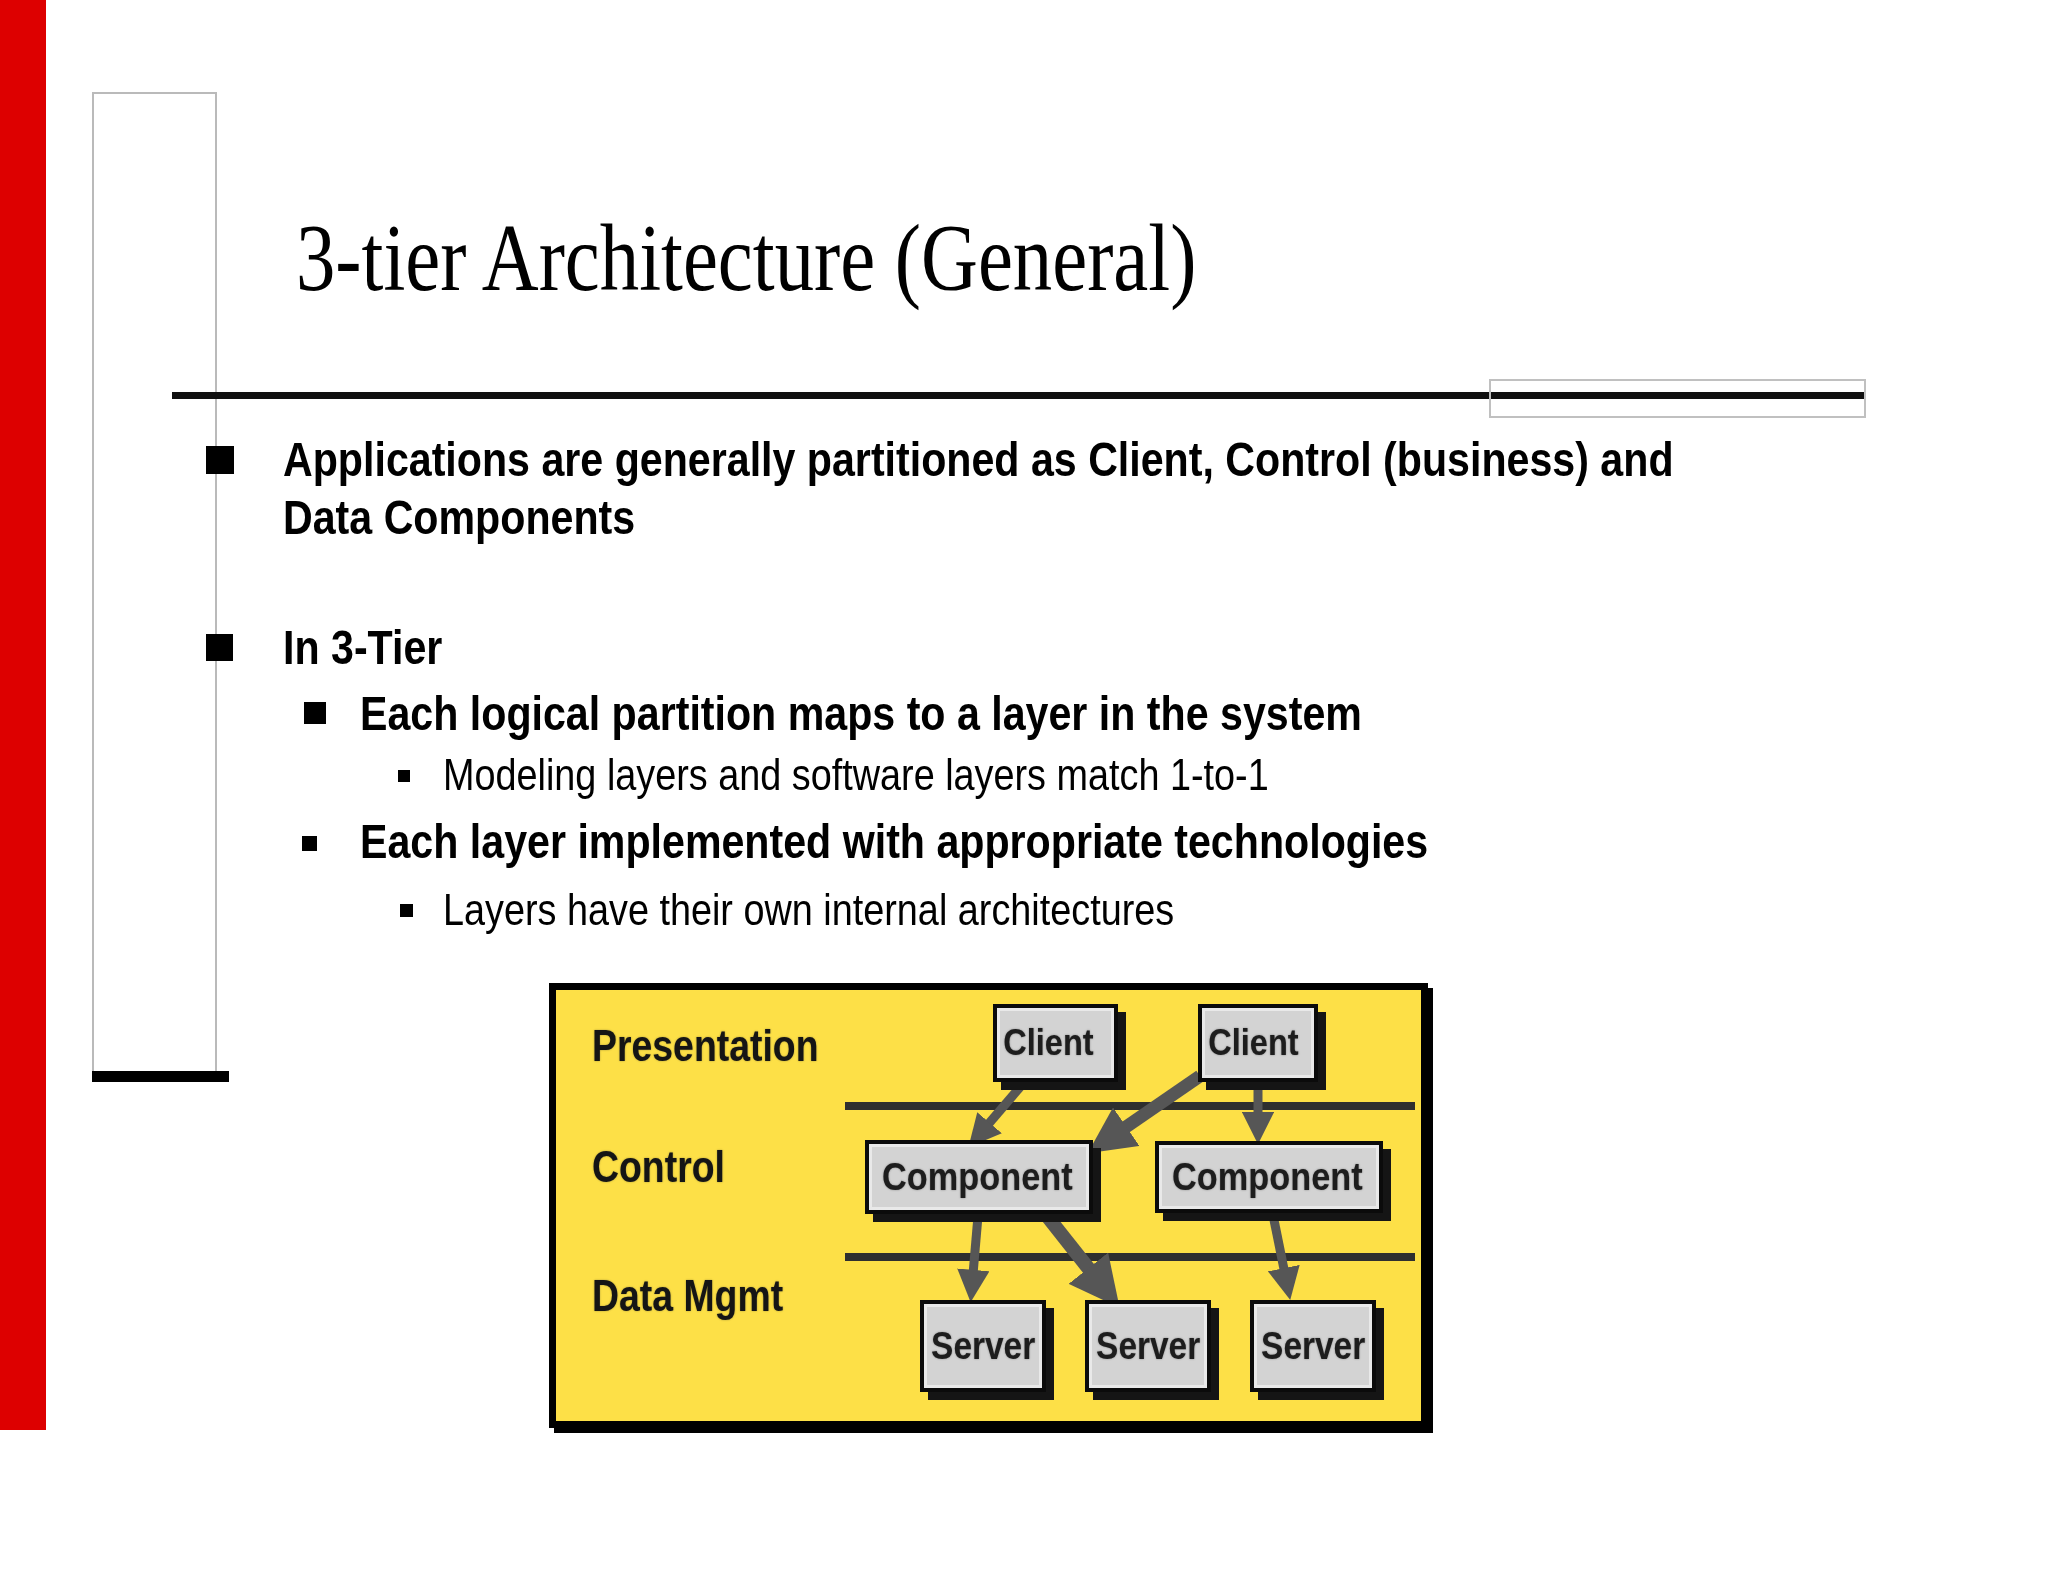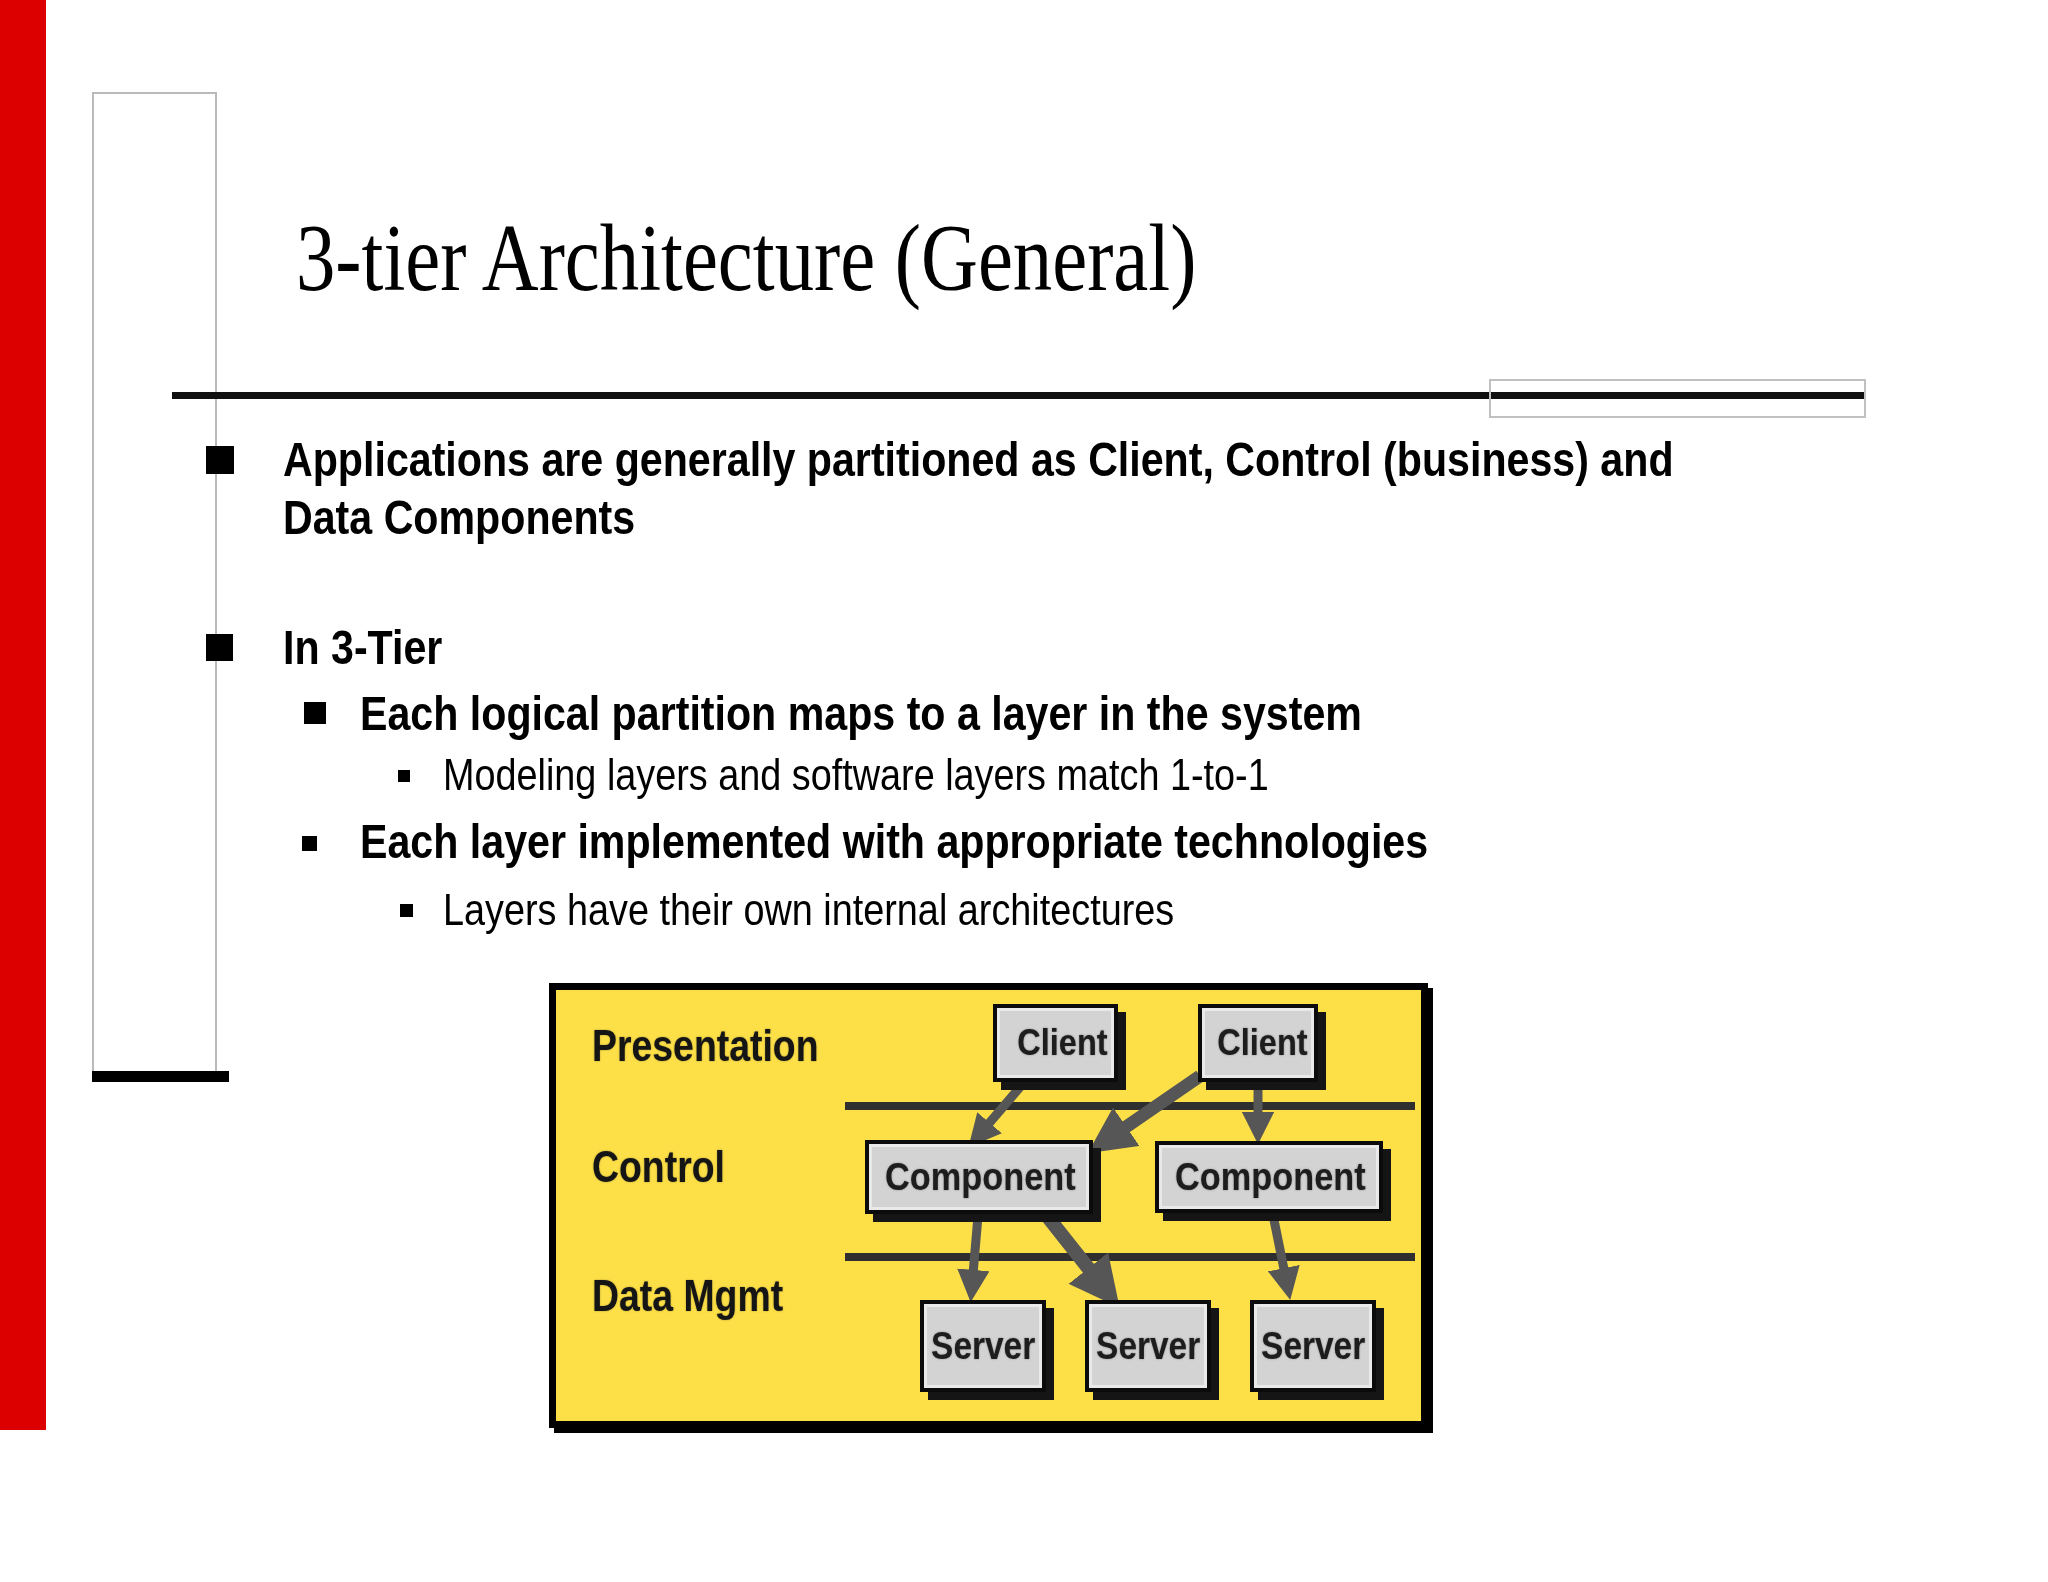--- a/index.html
+++ b/index.html
@@ -55,21 +55,21 @@
 
   .row-label{position:absolute;left:36px;font-weight:bold;font-size:44px;line-height:1.2;
              color:#151515;white-space:nowrap;transform:scaleX(0.85);transform-origin:0 0;
              text-shadow:0 0 2px rgba(40,40,40,0.45);}
   .rl-presentation{top:30px;}
   .rl-control{top:151px;}
   .rl-datamgmt{top:280px;}
 
   .dbox{position:absolute;box-sizing:border-box;background:#d3d3d3;border:4px solid #0b0b0b;
         box-shadow:8px 8px 0 #151515, inset 0 0 0 3px #e9e9e9;
-        display:flex;align-items:center;justify-content:flex-end;}
+        display:flex;align-items:center;justify-content:flex-start;}
   .dbox span{font-weight:bold;color:#1d1d1d;white-space:nowrap;
              transform:scaleX(0.88);text-shadow:0 0 2px rgba(40,40,40,0.5);}
   .client1{left:437px;top:14px;width:125px;height:78px;}
   .client2{left:642px;top:14px;width:120px;height:78px;}
   .client1 span,.client2 span{font-size:37px;}
   .component1{left:309px;top:150px;width:228px;height:74px;}
   .component2{left:599px;top:151px;width:228px;height:72px;}
   .component1 span,.component2 span{font-size:39px;}
   .server1{left:364px;top:310px;width:126px;height:92px;}
   .server2{left:529px;top:310px;width:126px;height:92px;}

